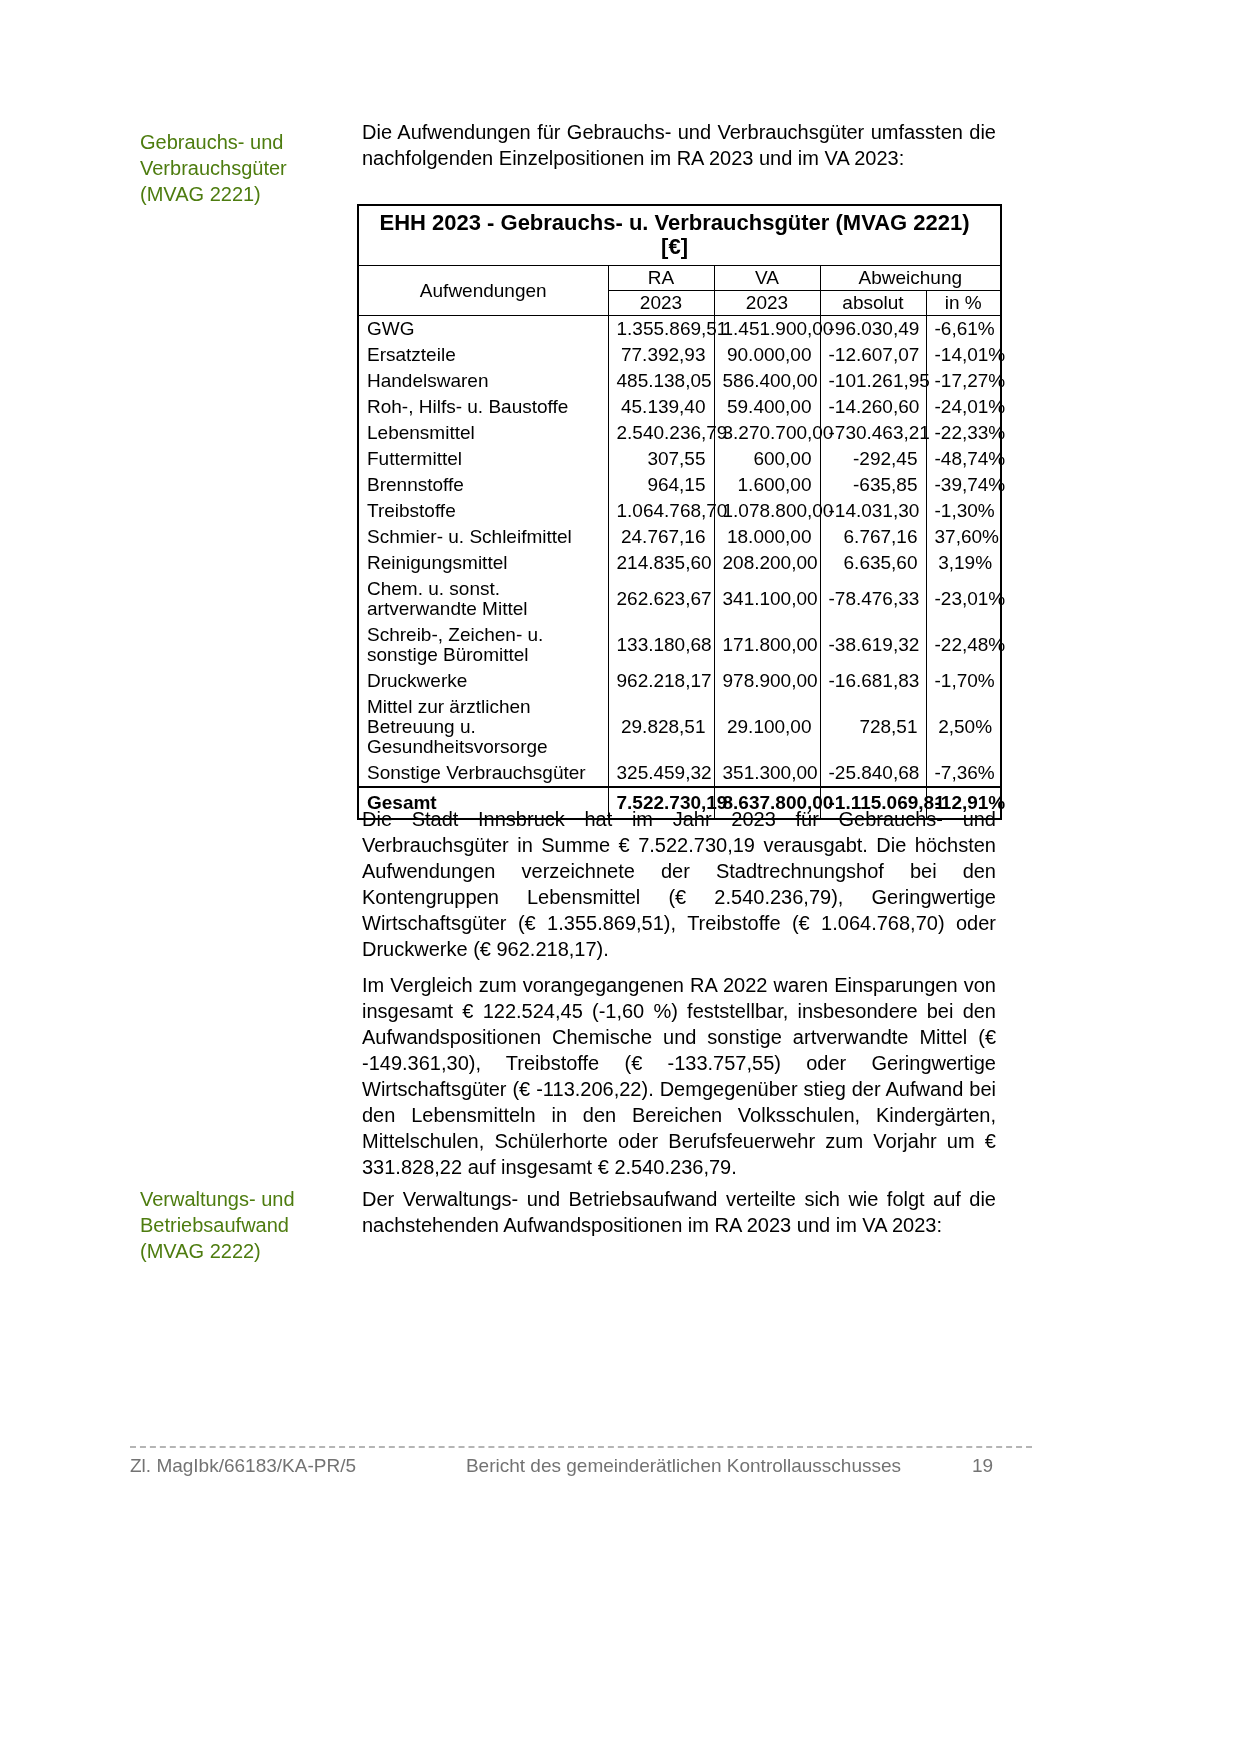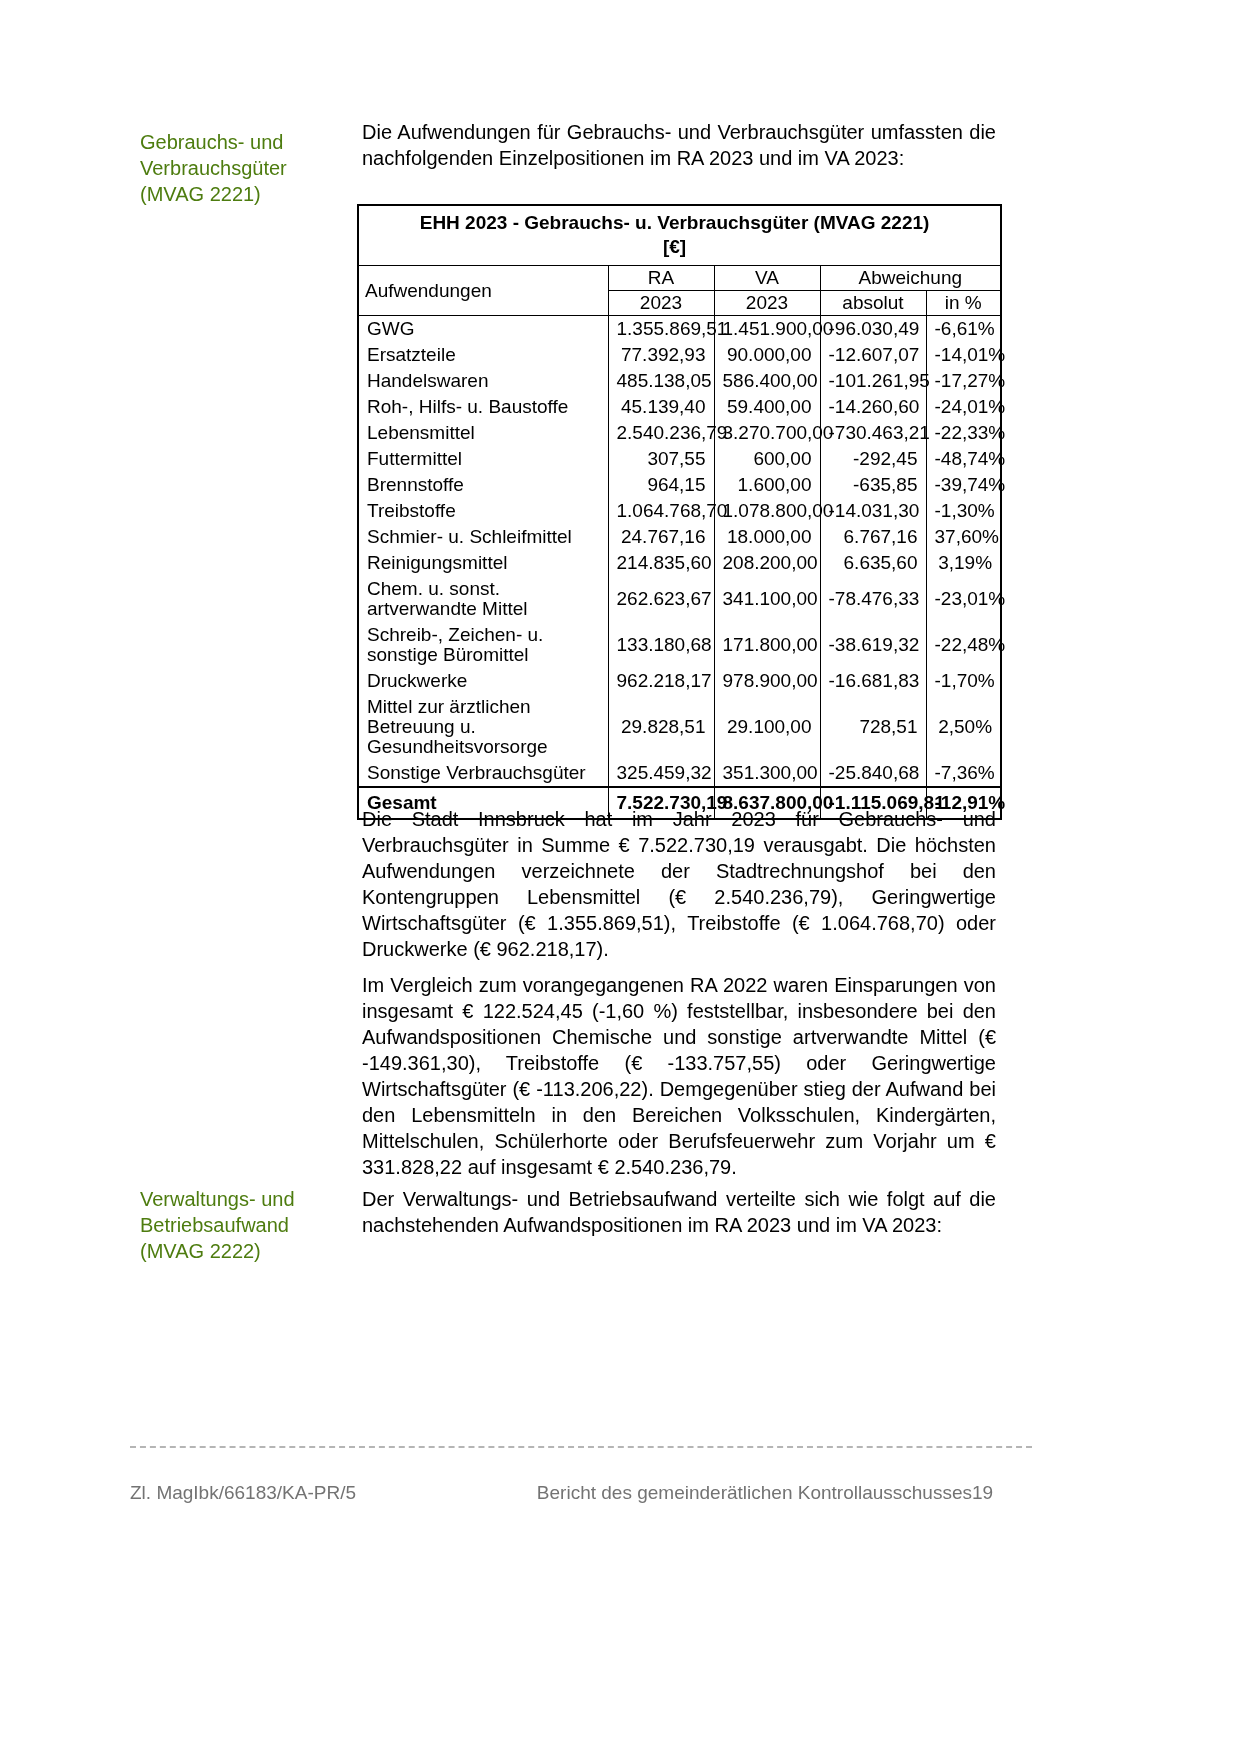--- a/index.html
+++ b/index.html
@@ -59,25 +59,25 @@
   table.expense th {
     border: 1px solid #000;
     font-weight: bold;
     padding: 2px 6px;
     text-align: center;
     vertical-align: middle;
     font-size: 19px;
   }
   table.expense th.t-title {
     padding: 5px 16px 6px 6px;
-    font-size: 19px;
+    font-size: 22px;
     line-height: 24px;
   }
   table.expense th.h-col1 {
-    text-align: left;
+    text-align: center;
     font-weight: normal;
     vertical-align: middle;
   }
   table.expense th.h-plain { font-weight: normal; }
   table.expense td {
     border-left: 1px solid #000;
     border-right: 1px solid #000;
     border-top: none;
     border-bottom: none;
     padding: 3px 8px;
@@ -98,21 +98,21 @@
     top: 1446px;
     width: 902px;
     border-top: 2px dashed #b5b5b5;
     padding-top: 7px;
     display: flex;
     align-items: baseline;
     color: #737373;
     font-size: 19px;
   }
   .footer .f-ref   { width: 265px; text-align: left; }
-  .footer .f-title { flex: 1; text-align: right; margin-top: 27px; }
+  .footer .f-title { flex: 1; text-align: center; }
   .footer .f-page  { width: 60px; }
 </style>
 </head>
 <body>
 
 <div class="page">
 
   <div class="side-label s1">Gebrauchs- und
 Verbrauchsgüter
 (MVAG 2221)</div>

